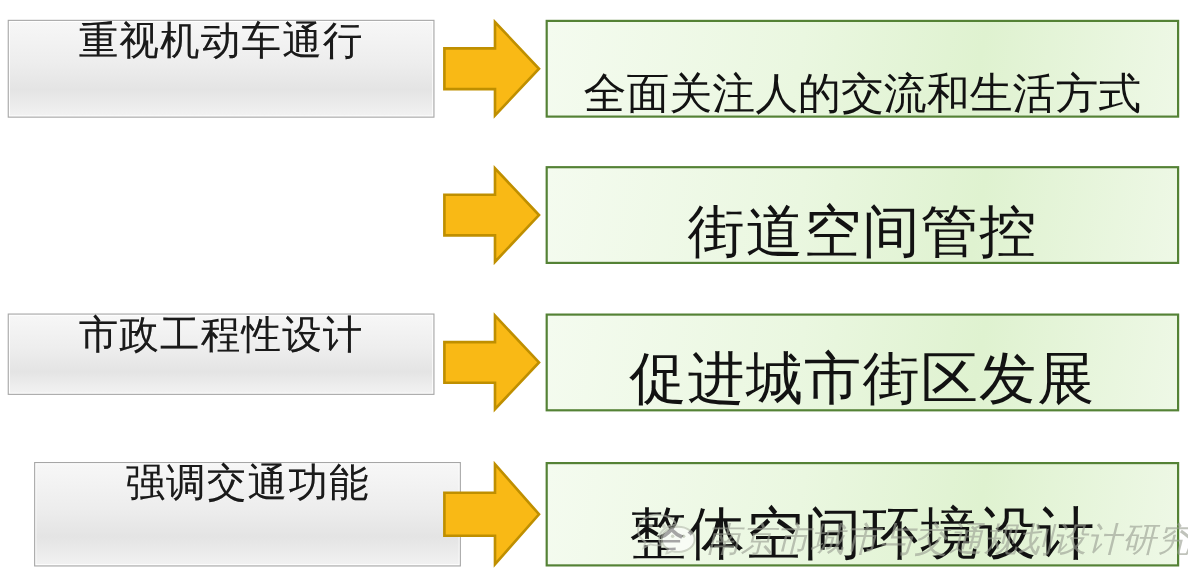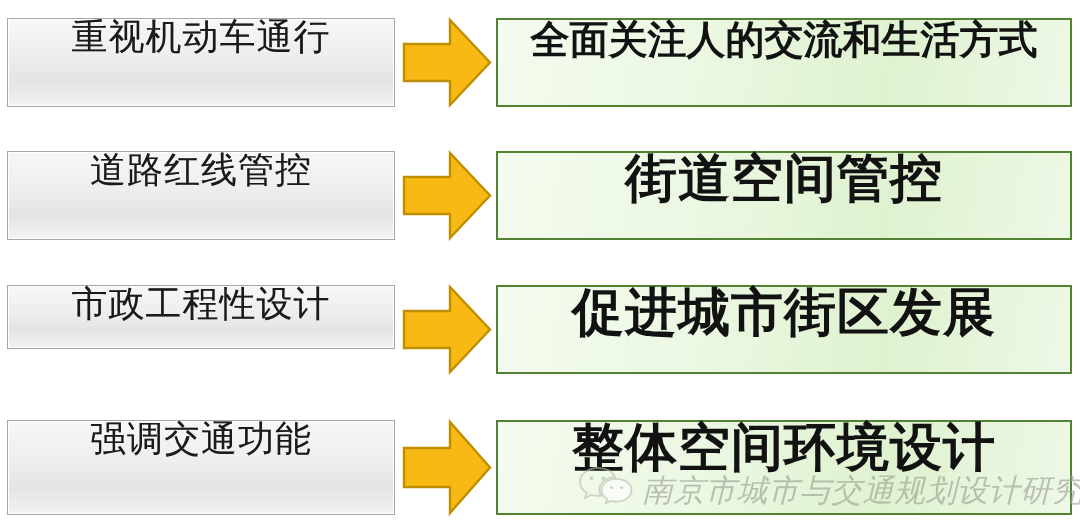--- a/index.html
+++ b/index.html
@@ -62,23 +62,22 @@
 
   
   .new-box {
     position: absolute;
     left: 496px;
     width: 576px;
     box-sizing: border-box;
     border: 2px solid #548235;
     background: linear-gradient(100deg, #f4fbef 0%, #eaf7e0 40%, #dff2d0 68%, #eef8e6 100%);
     display: flex;
-    align-items: flex-start;
+    align-items: flex-end;
     justify-content: center;
-    font-weight: bold;
   }
   .new-box .label {
     font-size: 52px;
     line-height: 1;
     color: #121212;
     letter-spacing: 1px;
     white-space: nowrap;
   }
   .new-box.wide .label { font-size: 39px; letter-spacing: 0px; }
 
@@ -121,49 +120,46 @@
       <svg width="90" height="89" viewBox="0 0 90 89" aria-hidden="true">
         <polygon points="2,26 48,26 48,2 88,44.5 48,87 48,63 2,63" fill="#f9b915" stroke="#bf8f00" stroke-width="2.4" stroke-linejoin="miter"></polygon>
       </svg>
     </div>
     <div class="new-box wide" style="top:0;height:89px;">
       <span class="label">全面关注人的交流和生活方式</span>
     </div>
   </div>
 
   <div class="row" style="top:151px;height:89px;">
-    <div class="old-box" style="top:0;height:89px;">
-      <span class="label">道路红线管控</span>
-    </div>
     <div class="arrow-wrap" style="top:0;height:89px;">
       <svg width="90" height="89" viewBox="0 0 90 89" aria-hidden="true">
         <polygon points="2,26 48,26 48,2 88,44.5 48,87 48,63 2,63" fill="#f9b915" stroke="#bf8f00" stroke-width="2.4" stroke-linejoin="miter"></polygon>
       </svg>
     </div>
     <div class="new-box" style="top:0;height:89px;">
       <span class="label">街道空间管控</span>
     </div>
   </div>
 
   <div class="row" style="top:285px;height:89px;">
-    <div class="old-box" style="top:0;height:64px;">
+    <div class="old-box" style="top:0;height:74px;">
       <span class="label">市政工程性设计</span>
     </div>
     <div class="arrow-wrap" style="top:0;height:89px;">
       <svg width="90" height="89" viewBox="0 0 90 89" aria-hidden="true">
         <polygon points="2,26 48,26 48,2 88,44.5 48,87 48,63 2,63" fill="#f9b915" stroke="#bf8f00" stroke-width="2.4" stroke-linejoin="miter"></polygon>
       </svg>
     </div>
     <div class="new-box" style="top:0;height:89px;">
       <span class="label">促进城市街区发展</span>
     </div>
   </div>
 
   <div class="row" style="top:420px;height:95px;">
-    <div class="old-box" style="top:0;height:95px;">
+    <div class="old-box" style="top:0;height:95px;margin-left:24px;">
       <span class="label">强调交通功能</span>
     </div>
     <div class="arrow-wrap" style="top:0;height:95px;">
       <svg width="90" height="95" viewBox="0 0 90 95" aria-hidden="true">
         <polygon points="2,28 48,28 48,2 88,47.5 48,93 48,67 2,67" fill="#f9b915" stroke="#bf8f00" stroke-width="2.4" stroke-linejoin="miter"></polygon>
       </svg>
     </div>
     <div class="new-box" style="top:0;height:95px;">
       <span class="label">整体空间环境设计</span>
     </div>

